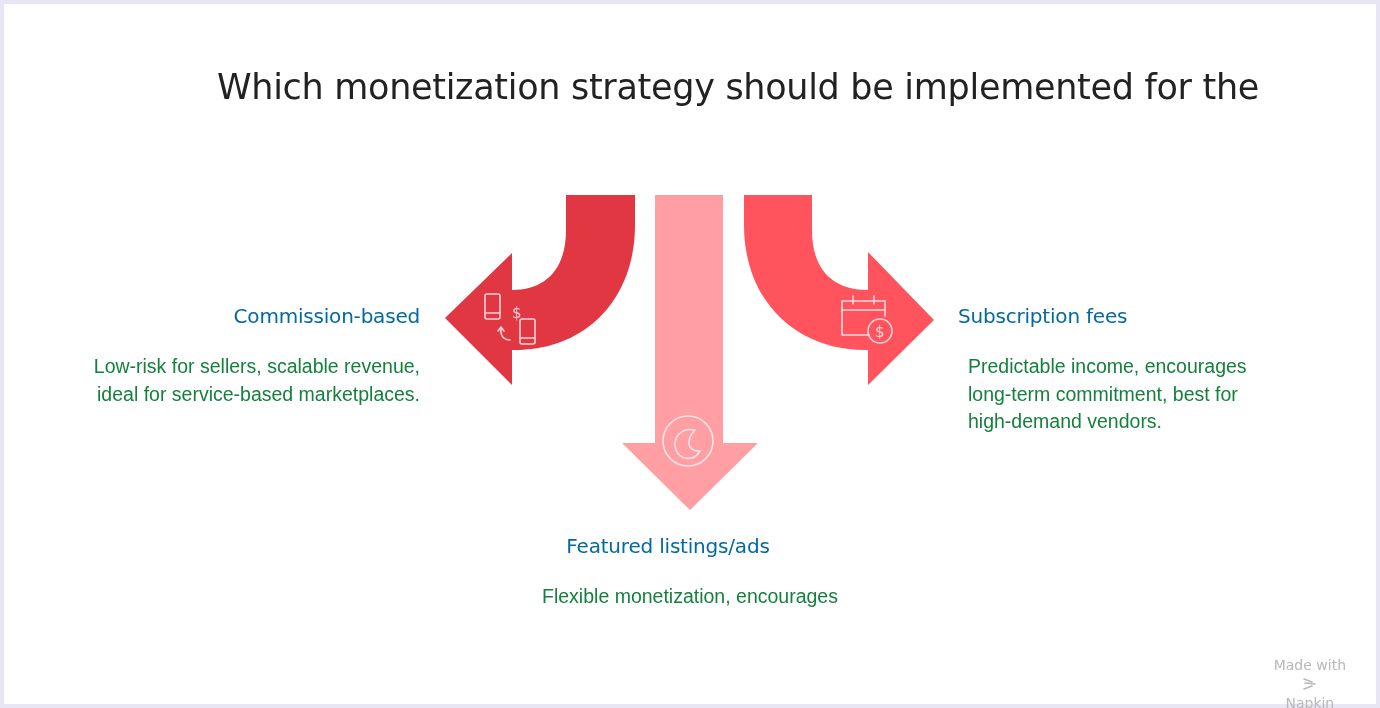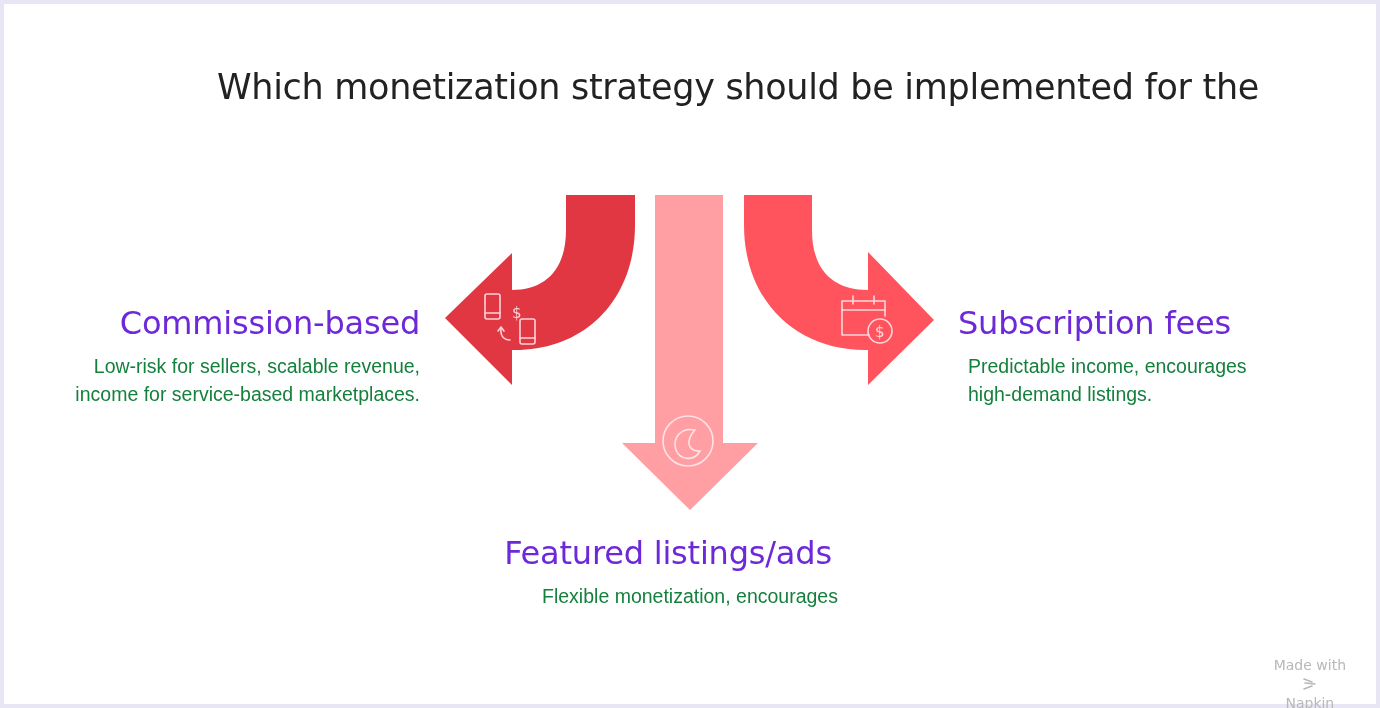--- a/index.html
+++ b/index.html
@@ -1,20 +1,20 @@
 <!DOCTYPE html>
 <html><head>
 <meta charset="utf-8">
 <style>
   html, body { margin:0; padding:0; }
   body { width:1380px; height:708px; background:#e8e6f4; font-family:"Liberation Sans", sans-serif; overflow:hidden; }
   .card { position:absolute; left:4px; top:4px; width:1372px; height:700px; background:#ffffff; }
   .title { position:absolute; left:0; width:1380px; top:64px; text-align:center; font-family:"DejaVu Sans", sans-serif; font-size:35px; line-height:46px; color:#222222; letter-spacing:-0.3px;margin-left:48px; }
   svg.diagram { position:absolute; left:0; top:0; }
-  .heading { position:absolute; font-family:"DejaVu Sans", sans-serif; font-size:32px; color:#6d28d9; white-space:nowrap; letter-spacing:-0.2px; }
+  .heading { position:absolute; font-family:"DejaVu Sans", sans-serif; font-size:20px; color:#0369a1; white-space:nowrap; letter-spacing:-0.2px; }
   .desc { position:absolute; font-family:"Liberation Sans", sans-serif; font-size:19.5px; line-height:27.5px; color:#15803d; }
   .watermark { position:absolute; right:34px; top:657px; font-family:"DejaVu Sans", sans-serif; font-size:14px; color:#b8b8b8; display:flex; align-items:center; gap:4px;flex-direction:column; }
 </style>
 </head>
 <body>
 
 <div class="card"></div>
 
 <div class="title">
   <div>Which monetization strategy should be implemented for the</div>
@@ -72,27 +72,28 @@
     <line x1="853" y1="296" x2="853" y2="304"></line>
     <line x1="874" y1="296" x2="874" y2="304"></line>
     <circle cx="880" cy="331" r="12"></circle>
     <text x="875" y="337" font-size="15" fill="#ffd7da" stroke="none" font-family="DejaVu Sans, sans-serif">$</text>
   </g>
 </svg>
 
 <div class="heading" style="right:960px; top:304px;">Commission-based</div>
 <div class="desc" style="right:960px; top:353px; text-align:right;">
   <div>Low-risk for sellers, scalable revenue,</div>
-  <div>income for service-based marketplaces.</div>
+  <div>ideal for service-based marketplaces.</div>
 </div>
 
 <div class="heading" style="left:958px; top:304px;">Subscription fees</div>
 <div class="desc" style="left:958px; top:353px; text-align:left;margin-left:10px;">
   <div>Predictable income, encourages</div>
-  <div>high-demand listings.</div>
+  <div>long-term commitment, best for</div>
+  <div>high-demand vendors.</div>
 </div>
 
 <div class="heading" style="left:0; width:1336px; text-align:center; top:534px;">Featured listings/ads</div>
 <div class="desc" style="left:0; width:1380px; top:583px; text-align:center;">
   <div>Flexible monetization, encourages</div>
 </div>
 
 <div class="watermark">
   <span>Made with</span>
   <svg width="16" height="14" viewBox="0 0 16 14">

